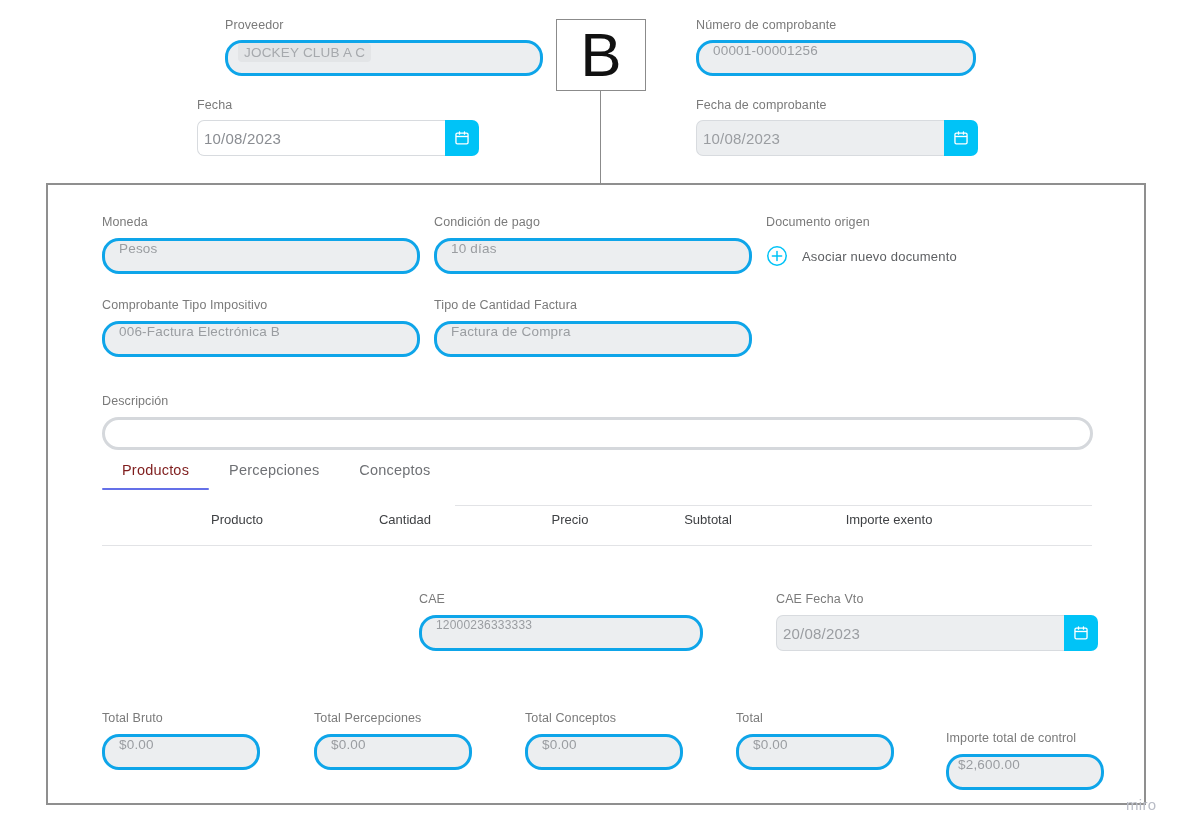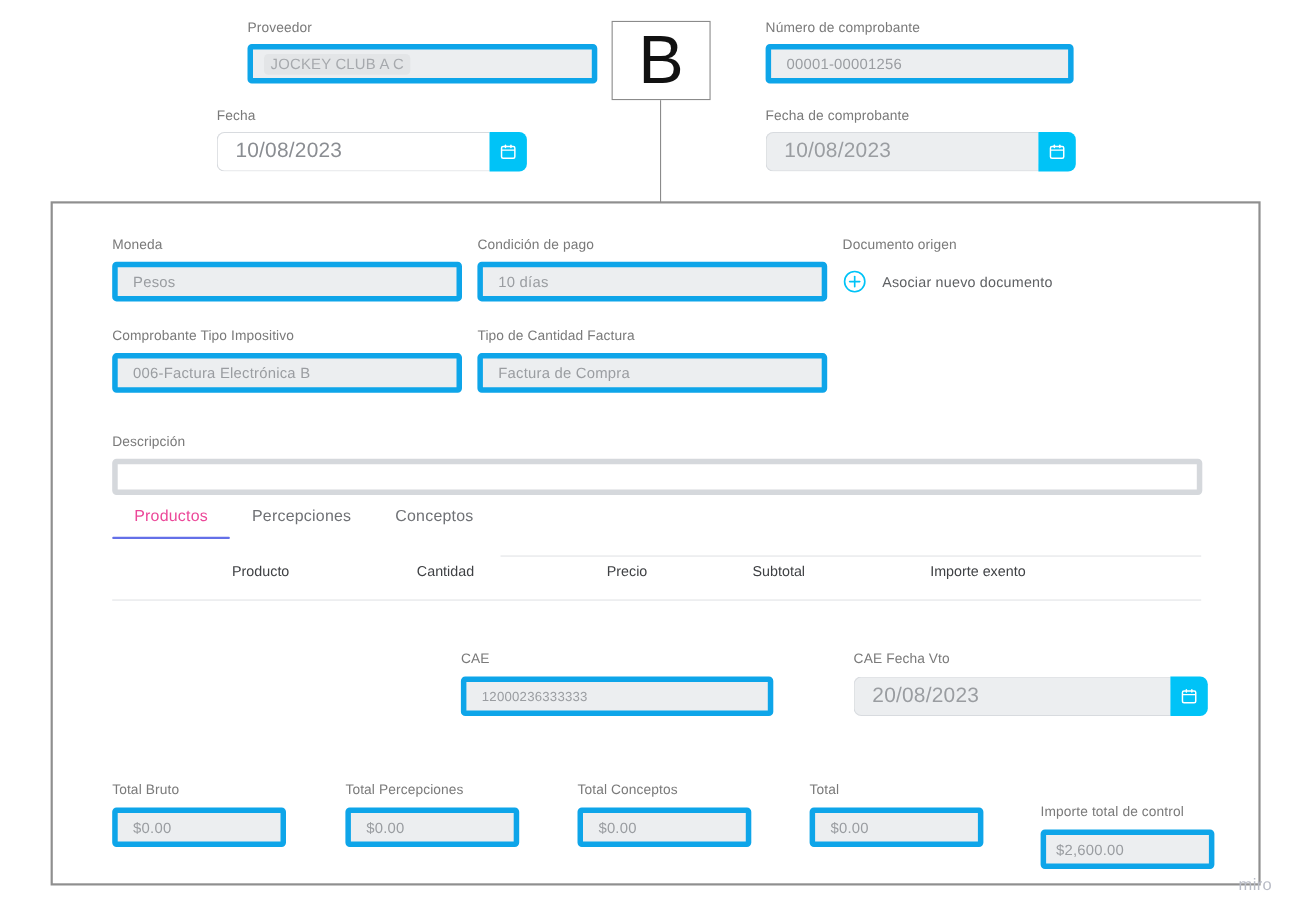--- a/index.html
+++ b/index.html
@@ -27,25 +27,25 @@
   .field-label {
     font-size: 12.5px;
     color: #7a7a7a;
     letter-spacing: .1px;
     white-space: nowrap;
     line-height: 14px;
   }
   .input-box {
     box-sizing: border-box;
     background: #eceef0;
-    border: 5px solid #0ea5e9;
-    border-radius: 4px;
+    border: 3px solid #0ea5e9;
+    border-radius: 17px;
     height: 36px;
     display: flex;
-    align-items: center;
+    align-items: flex-start;
     padding: 0 14px;
     font-size: 13.5px;
     color: #9a9da1;
     letter-spacing: .2px;
     overflow: hidden;
     white-space: nowrap;
   }
   .input-box.white {
     background: #ffffff;
     border-color: #d5d8dc;
@@ -61,22 +61,22 @@
     border-radius: 7px;
   }
   .date-field .date-input {
     box-sizing: border-box;
     flex: 1 1 auto;
     border: 1px solid #d8dbdf;
     border-right: none;
     border-radius: 7px 0 0 7px;
     display: flex;
     align-items: center;
-    padding: 0 16px;
-    font-size: 19px;
+    padding: 0 6px;
+    font-size: 15px;
     color: #8a8d92;
     letter-spacing: .2px;
     background: #ffffff;
   }
   .date-field.grey .date-input {
     background: #eceef0;
     color: #9a9da1;
   }
   .cal-btn {
     box-sizing: border-box;
@@ -169,21 +169,21 @@
     gap: 0;
   }
   .tab {
     font-size: 14.5px;
     color: #6f7175;
     padding: 0 20px 12px 20px;
     letter-spacing: .2px;
     white-space: nowrap;
     position: relative;
   }
-  .tab.active { color: #ec4899; }
+  .tab.active { color: #7f1d1d; }
   .tab.active::after {
     content: "";
     position: absolute;
     left: 0; right: 0; bottom: 0;
     height: 2.5px;
     background: #6470e8;
     border-radius: 2px;
   }
   .tabs-rule {
     position: absolute;

